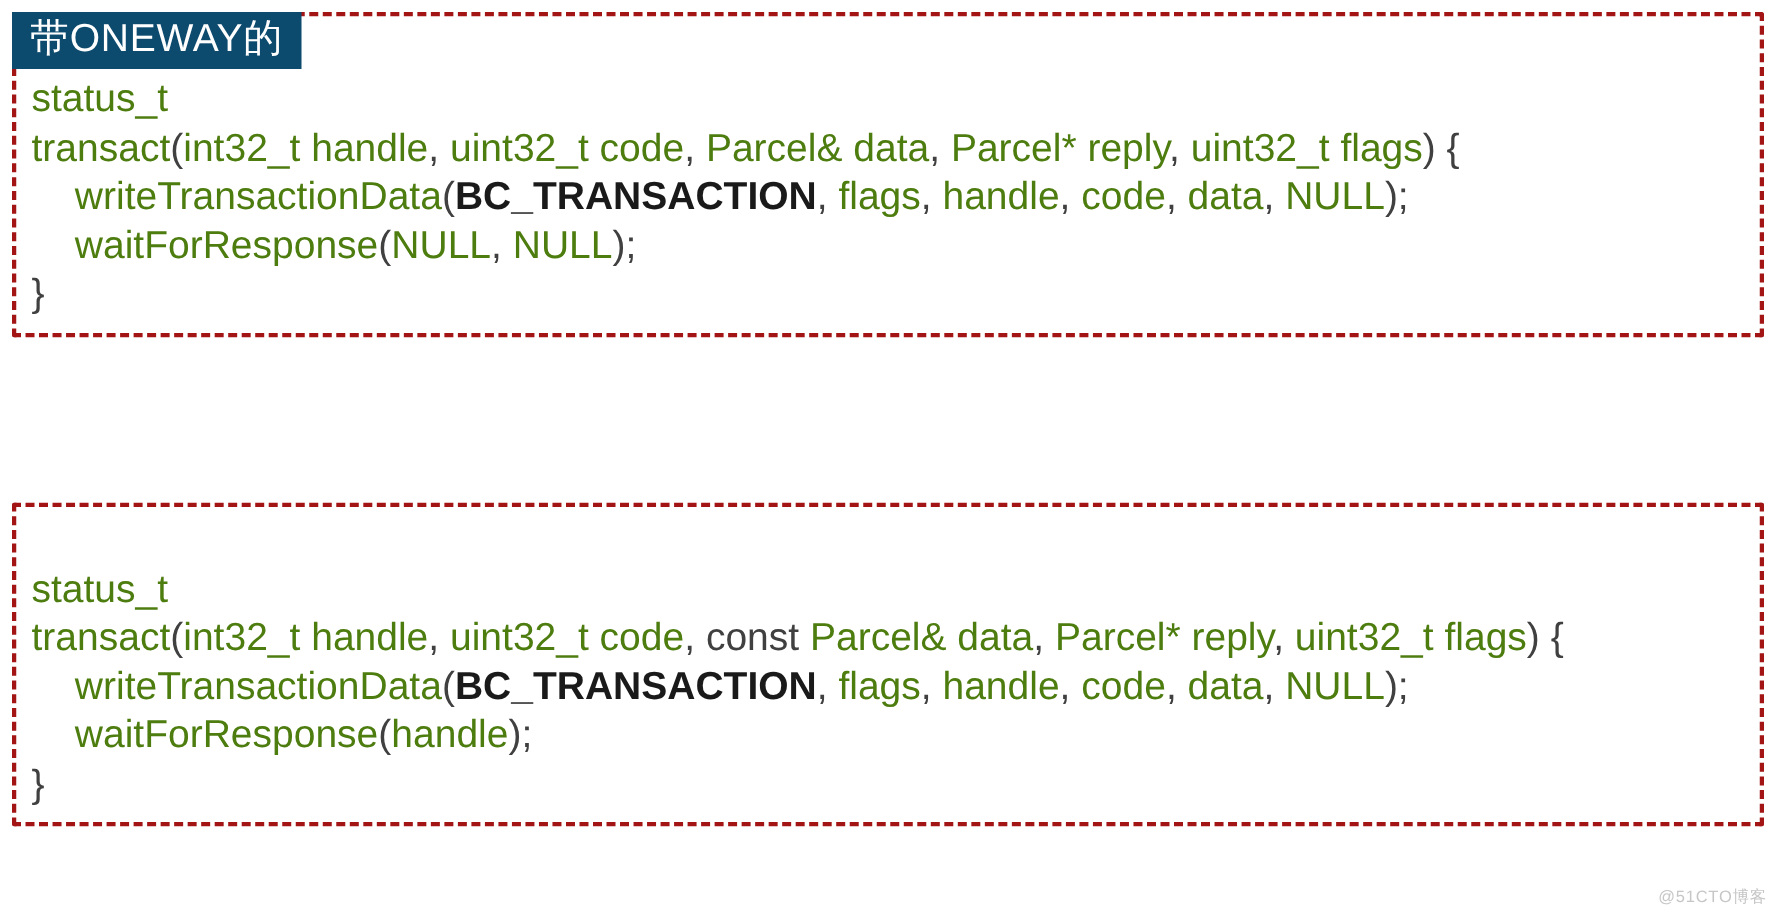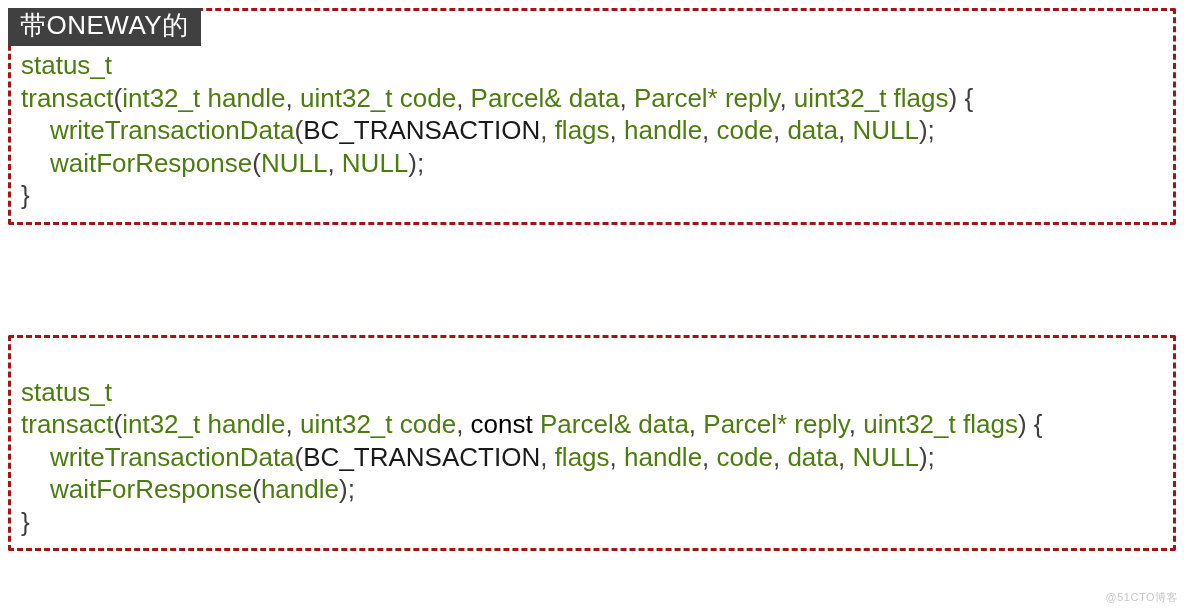--- a/index.html
+++ b/index.html
@@ -15,41 +15,41 @@
     border: 3px dashed #a31515;
     border-radius: 2px;
     padding: 18px 10px 10px 10px;
     margin-bottom: 110px;
   }
   .card:last-child { margin-bottom: 8px; }
   .tab {
     position: absolute;
     top: -3px;
     left: -3px;
-    background: #404040;
+    background: #0c4a6e;
     color: #ffffff;
     font-size: 26px;
     line-height: 1.15;
     padding: 3px 12px 5px 12px;
     font-weight: 400;
     letter-spacing: 0.5px;
   }
   .code {
     font-family: "Segoe UI", "Helvetica Neue", Arial, sans-serif;
     font-size: 26px;
     line-height: 1.25;
     color: #1a1a1a;
     white-space: pre;
     margin: 0;
     padding-top: 20px;
   }
   .tok-punc { color: #404040; }
   .tok-id   { color: #4d7c0f; }
-  .tok-macro{ color: #1a1a1a; }
-  .tok-kw   { color: #000000; } 
+  .tok-macro{ color: #1a1a1a; font-weight: bold; }
+  .tok-kw   { color: #404040; } 
   .watermark {
     position: fixed;
     right: 6px;
     bottom: 4px;
     font-size: 11px;
     color: rgba(160,160,160,0.6);
     letter-spacing: 0.5px;
     margin-left: 24px;
   }
 </style>

